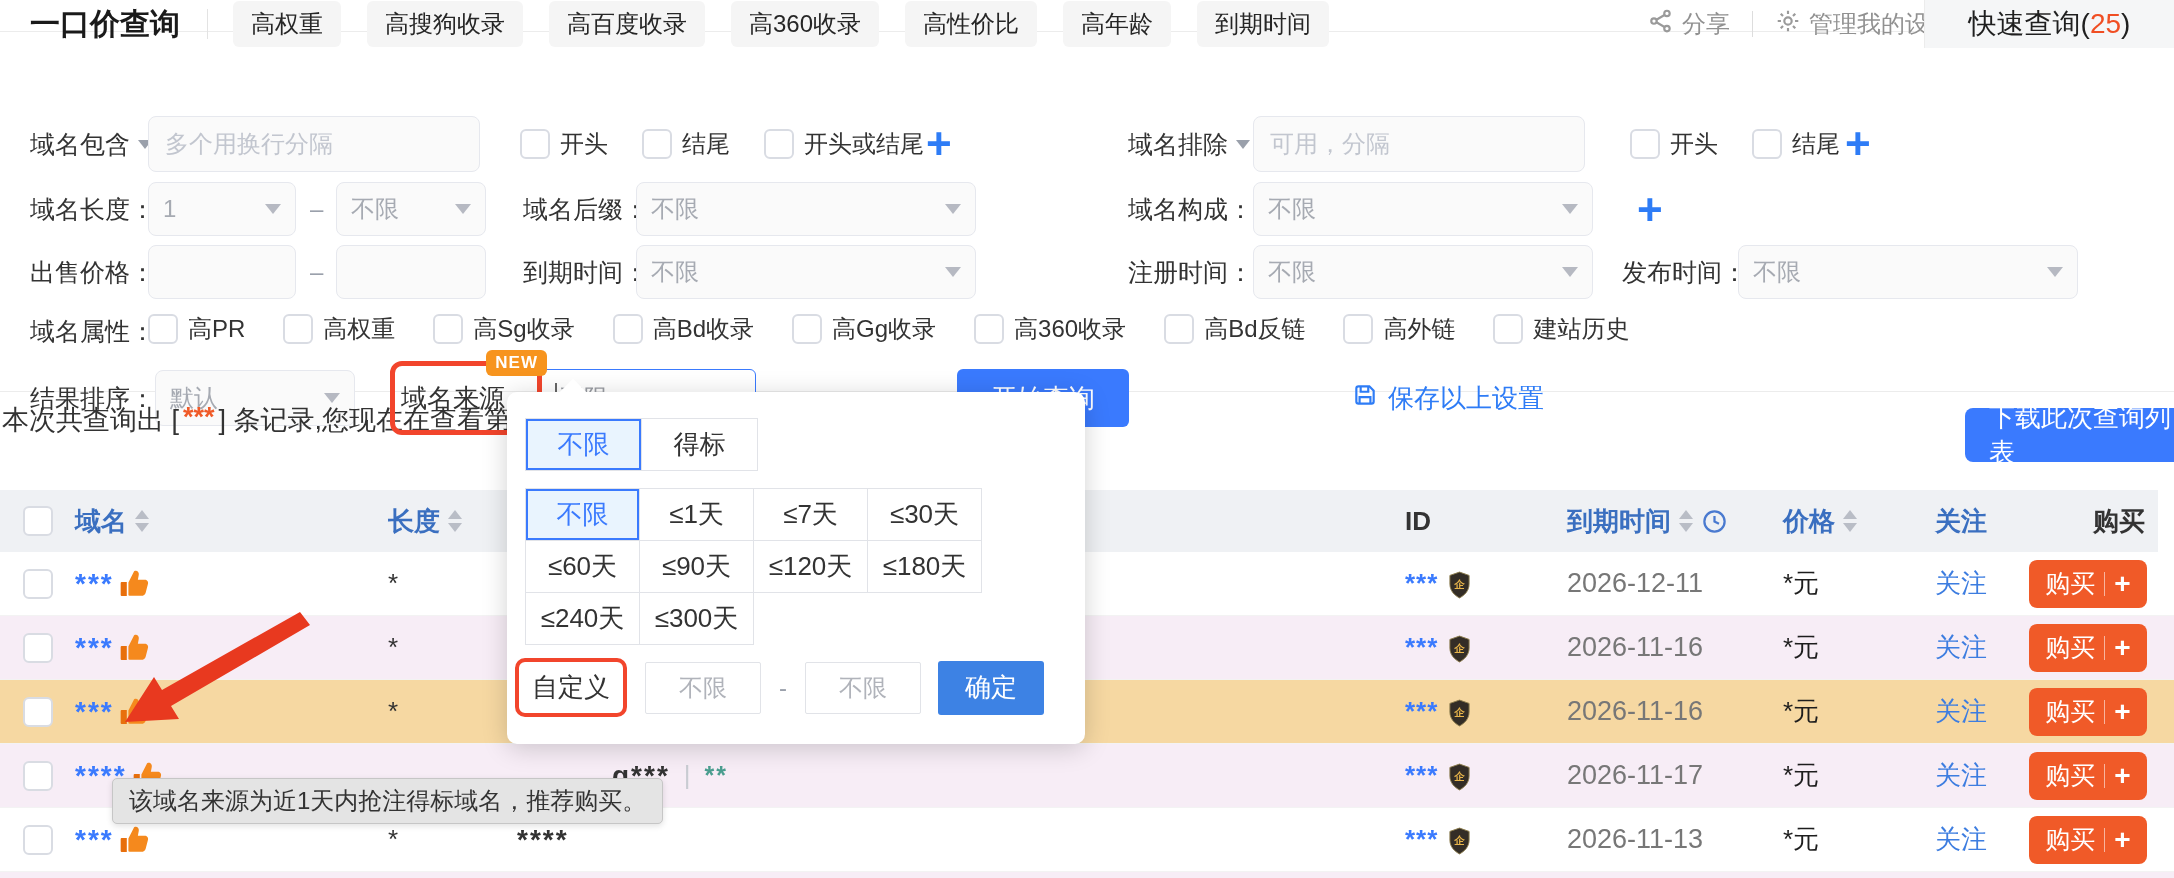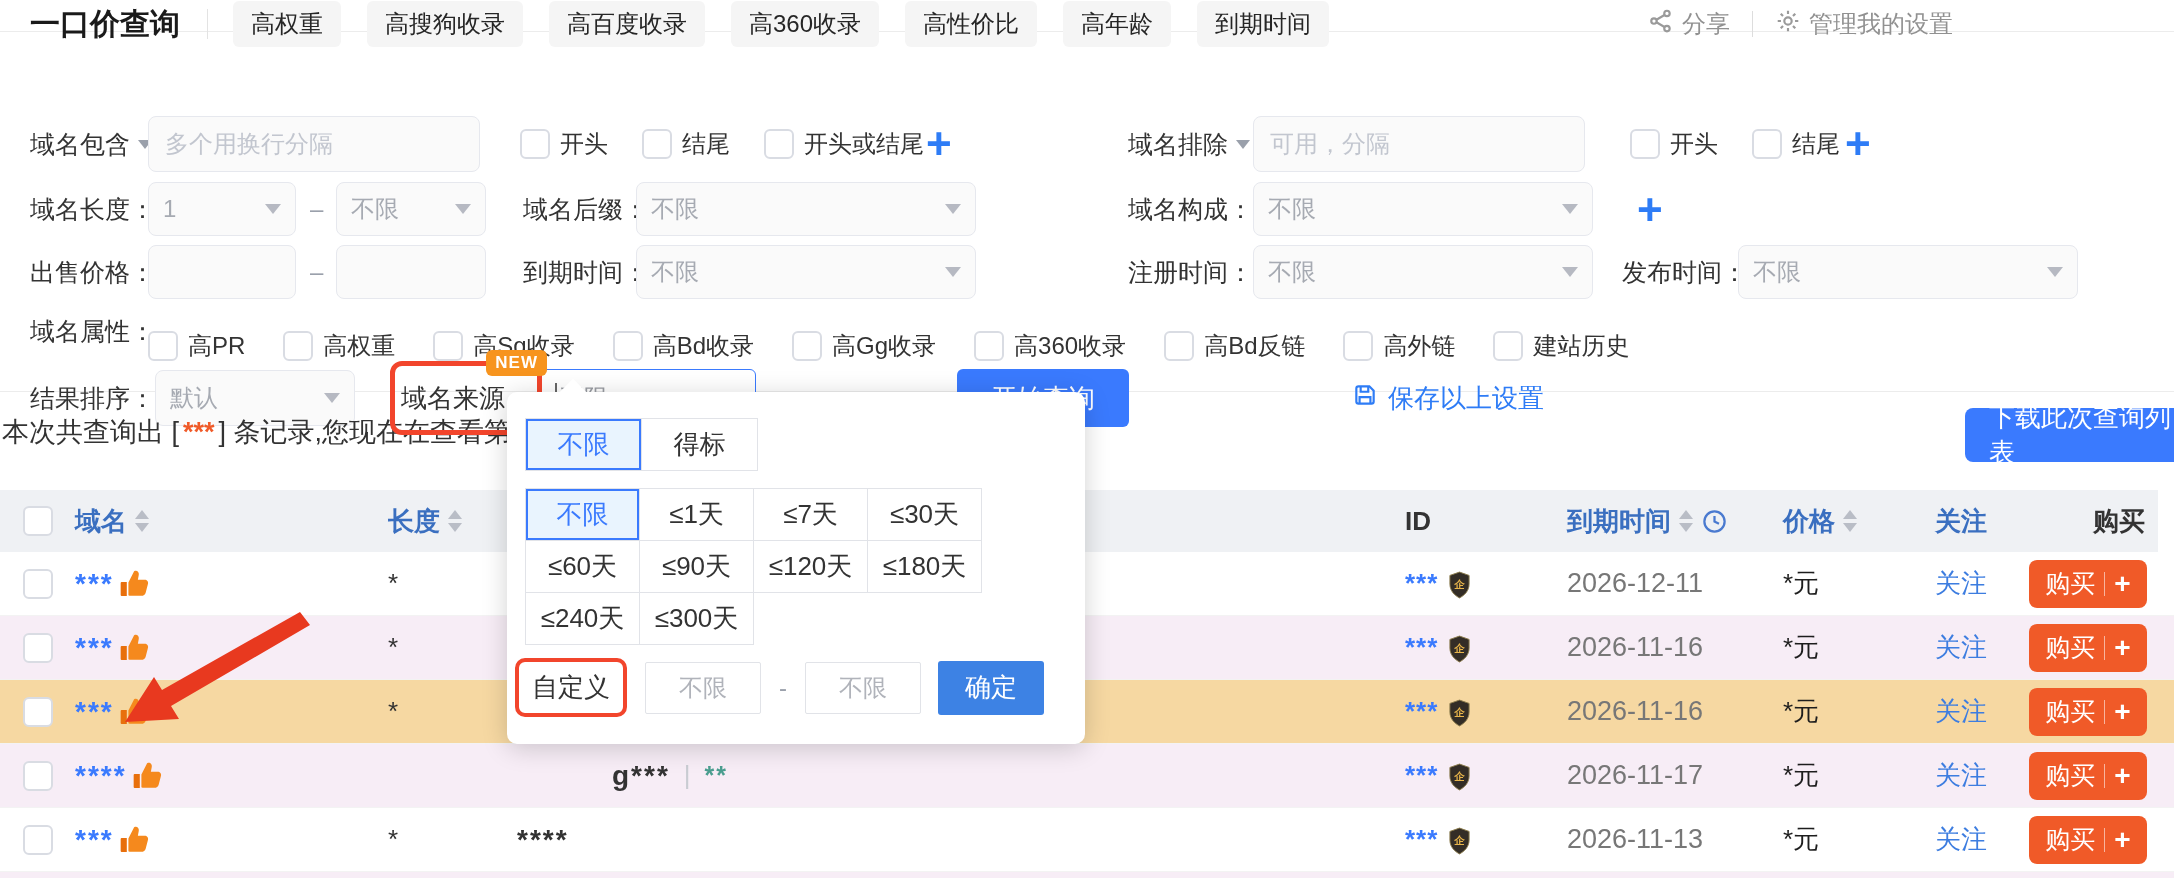--- a/index.html
+++ b/index.html
@@ -59,21 +59,21 @@
          font-size:26px;color:#333;background:#fff;cursor:pointer}
   .pcell.sel{background:#e9f4fe;box-shadow:inset 0 0 0 2px #3a7afe;color:#3a7afe}
   .pcustom{position:absolute;left:8px;top:266px;display:flex;align-items:center}
   .custom-label{border:4px solid #f2452c;border-radius:10px;font-size:26px;color:#333;padding:8px 13px;white-space:nowrap}
   .pinput{width:116px;height:52px;border:1px solid #e1e3e8;text-align:center;font-size:24px;color:#b0b3ba;background:#fff;outline:none;border-radius:2px}
   .pinput::placeholder{color:#b0b3ba}
   .pconfirm{width:106px;height:54px;background:#3d82e4;color:#fff;font-size:26px;border-radius:3px;
             display:flex;align-items:center;justify-content:center;cursor:pointer}
 
   
-  .summary{position:absolute;top:402px;left:2px;height:60px;display:flex;align-items:center;font-size:27px;color:#333;white-space:nowrap}
+  .summary{position:absolute;top:402px;left:2px;height:60px;display:flex;font-size:27px;color:#333;white-space:nowrap}
   .summary .hl{color:#f05a28;font-weight:bold;padding:0 4px}
   .download-btn{position:absolute;top:408px;right:0;width:209px;height:54px;background:#3a7afe;color:#fff;font-size:26px;
                 border-radius:8px 0 0 8px;display:flex;align-items:center;padding-left:24px;cursor:pointer}
 
   .thead{position:absolute;top:490px;left:0;right:16px;height:62px;background:#eff1f4;display:flex;align-items:center;
          font-size:26px;font-weight:bold}
   .tbody{position:absolute;top:552px;left:0;right:0}
   .trow{height:64px;display:flex;align-items:center;font-size:26px;border-bottom:1px solid #f3f3f3;background:#fff}
   .bg-pink{background:#f7edf6}
   .bg-orange{background:#f6d8a2}
@@ -143,20 +143,25 @@
       </span>
       <span class="tb-vdiv"></span>
       <span class="tb-item">
         <span><svg width="26" height="26" viewBox="0 0 24 24" fill="none" stroke="#9a9a9a" stroke-width="2">
               <circle cx="12" cy="12" r="3.4"></circle>
               <path d="M12 2.5v3M12 18.5v3M2.5 12h3M18.5 12h3M5.3 5.3l2.1 2.1M16.6 16.6l2.1 2.1M5.3 18.7l2.1-2.1M16.6 7.4l2.1-2.1"></path>
             </svg></span>
         <span>管理我的设置</span>
       </span>
     </div>
+    <div class="tb-quick">
+      <span>快速查询(</span>
+        <span class="count">25</span>
+        <span>)</span>
+    </div>
   </header>
 
   <section class="filters">
 
     <div class="fi" style="left:30px;top:68px;height:56px">
       <span class="flabel">域名包含</span>
       <span class="lbl-caret"></span>
     </div>
     <input class="tinput" style="position: absolute; left: 148px; top: 68px; width: 332px; height: 56px;" placeholder="多个用换行分隔">
     <div class="fi checks" style="left:520px;top:68px;height:56px">
@@ -244,21 +249,21 @@
         <span class="flabel">发布时间：</span>
       </div>
     <div class="fselect" style="position:absolute;left:1738px;top:197px;width:340px;height:54px">
       <span>不限</span>
         <span class="caret-down"></span>
     </div>
 
     <div class="fi" style="left:30px;top:262px;height:42px">
         <span class="flabel">域名属性：</span>
       </div>
-    <div class="fi checks" style="left:148px;top:277px;height:42px;gap:38px">
+    <div class="fi checks" style="left:148px;top:260px;height:42px;gap:38px">
         <span class="cb-item">
           <span class="cb"></span>
           <span>高PR</span>
         </span>
         <span class="cb-item">
           <span class="cb"></span>
           <span>高权重</span>
         </span>
         <span class="cb-item">
           <span class="cb"></span>
@@ -592,14 +597,15 @@
       <span class="pconfirm" style="margin-left:17px">确定</span>
     </div>
   </div>
 
   <div class="red-arrow">
     <svg width="225" height="125" viewBox="0 0 225 125">
         <polygon fill="#e8391f" points="200,0 62,78 54,65 25,110 79,107 71,94 210,13"></polygon>
       </svg>
   </div>
 
+  <div class="tooltip">该域名来源为近1天内抢注得标域名，推荐购买。</div>
 
 </div>
 
 </body></html>

